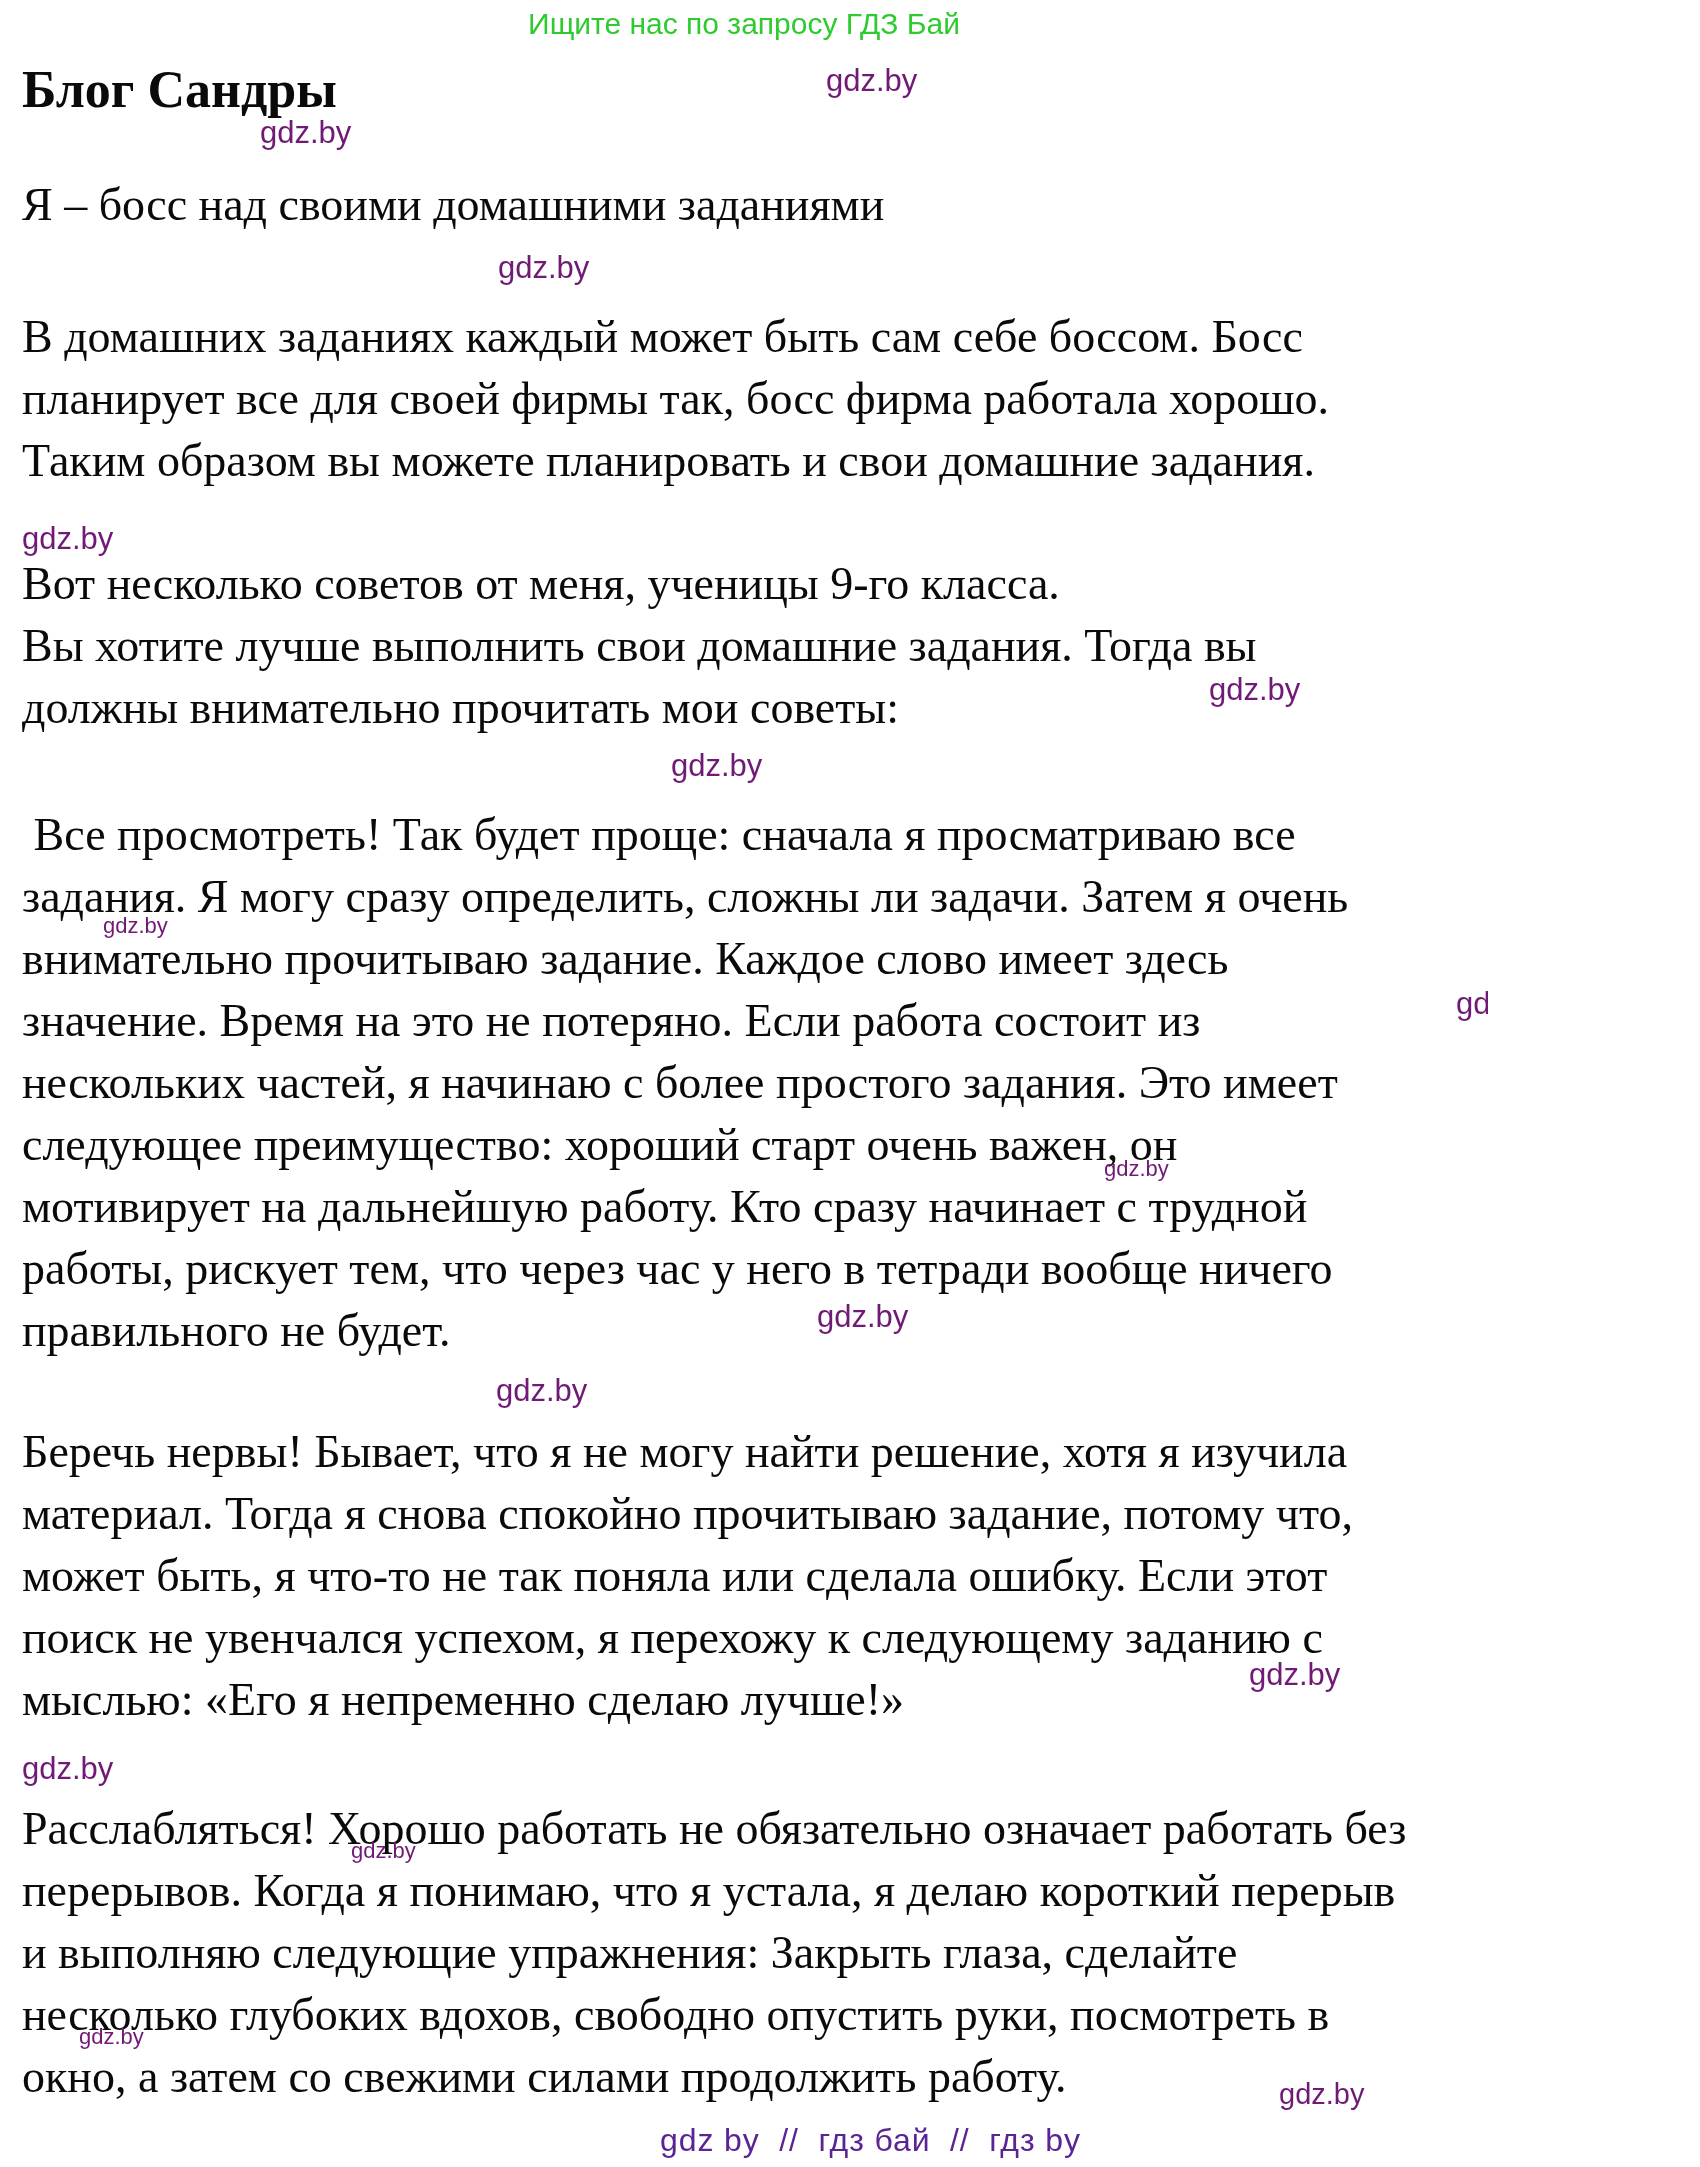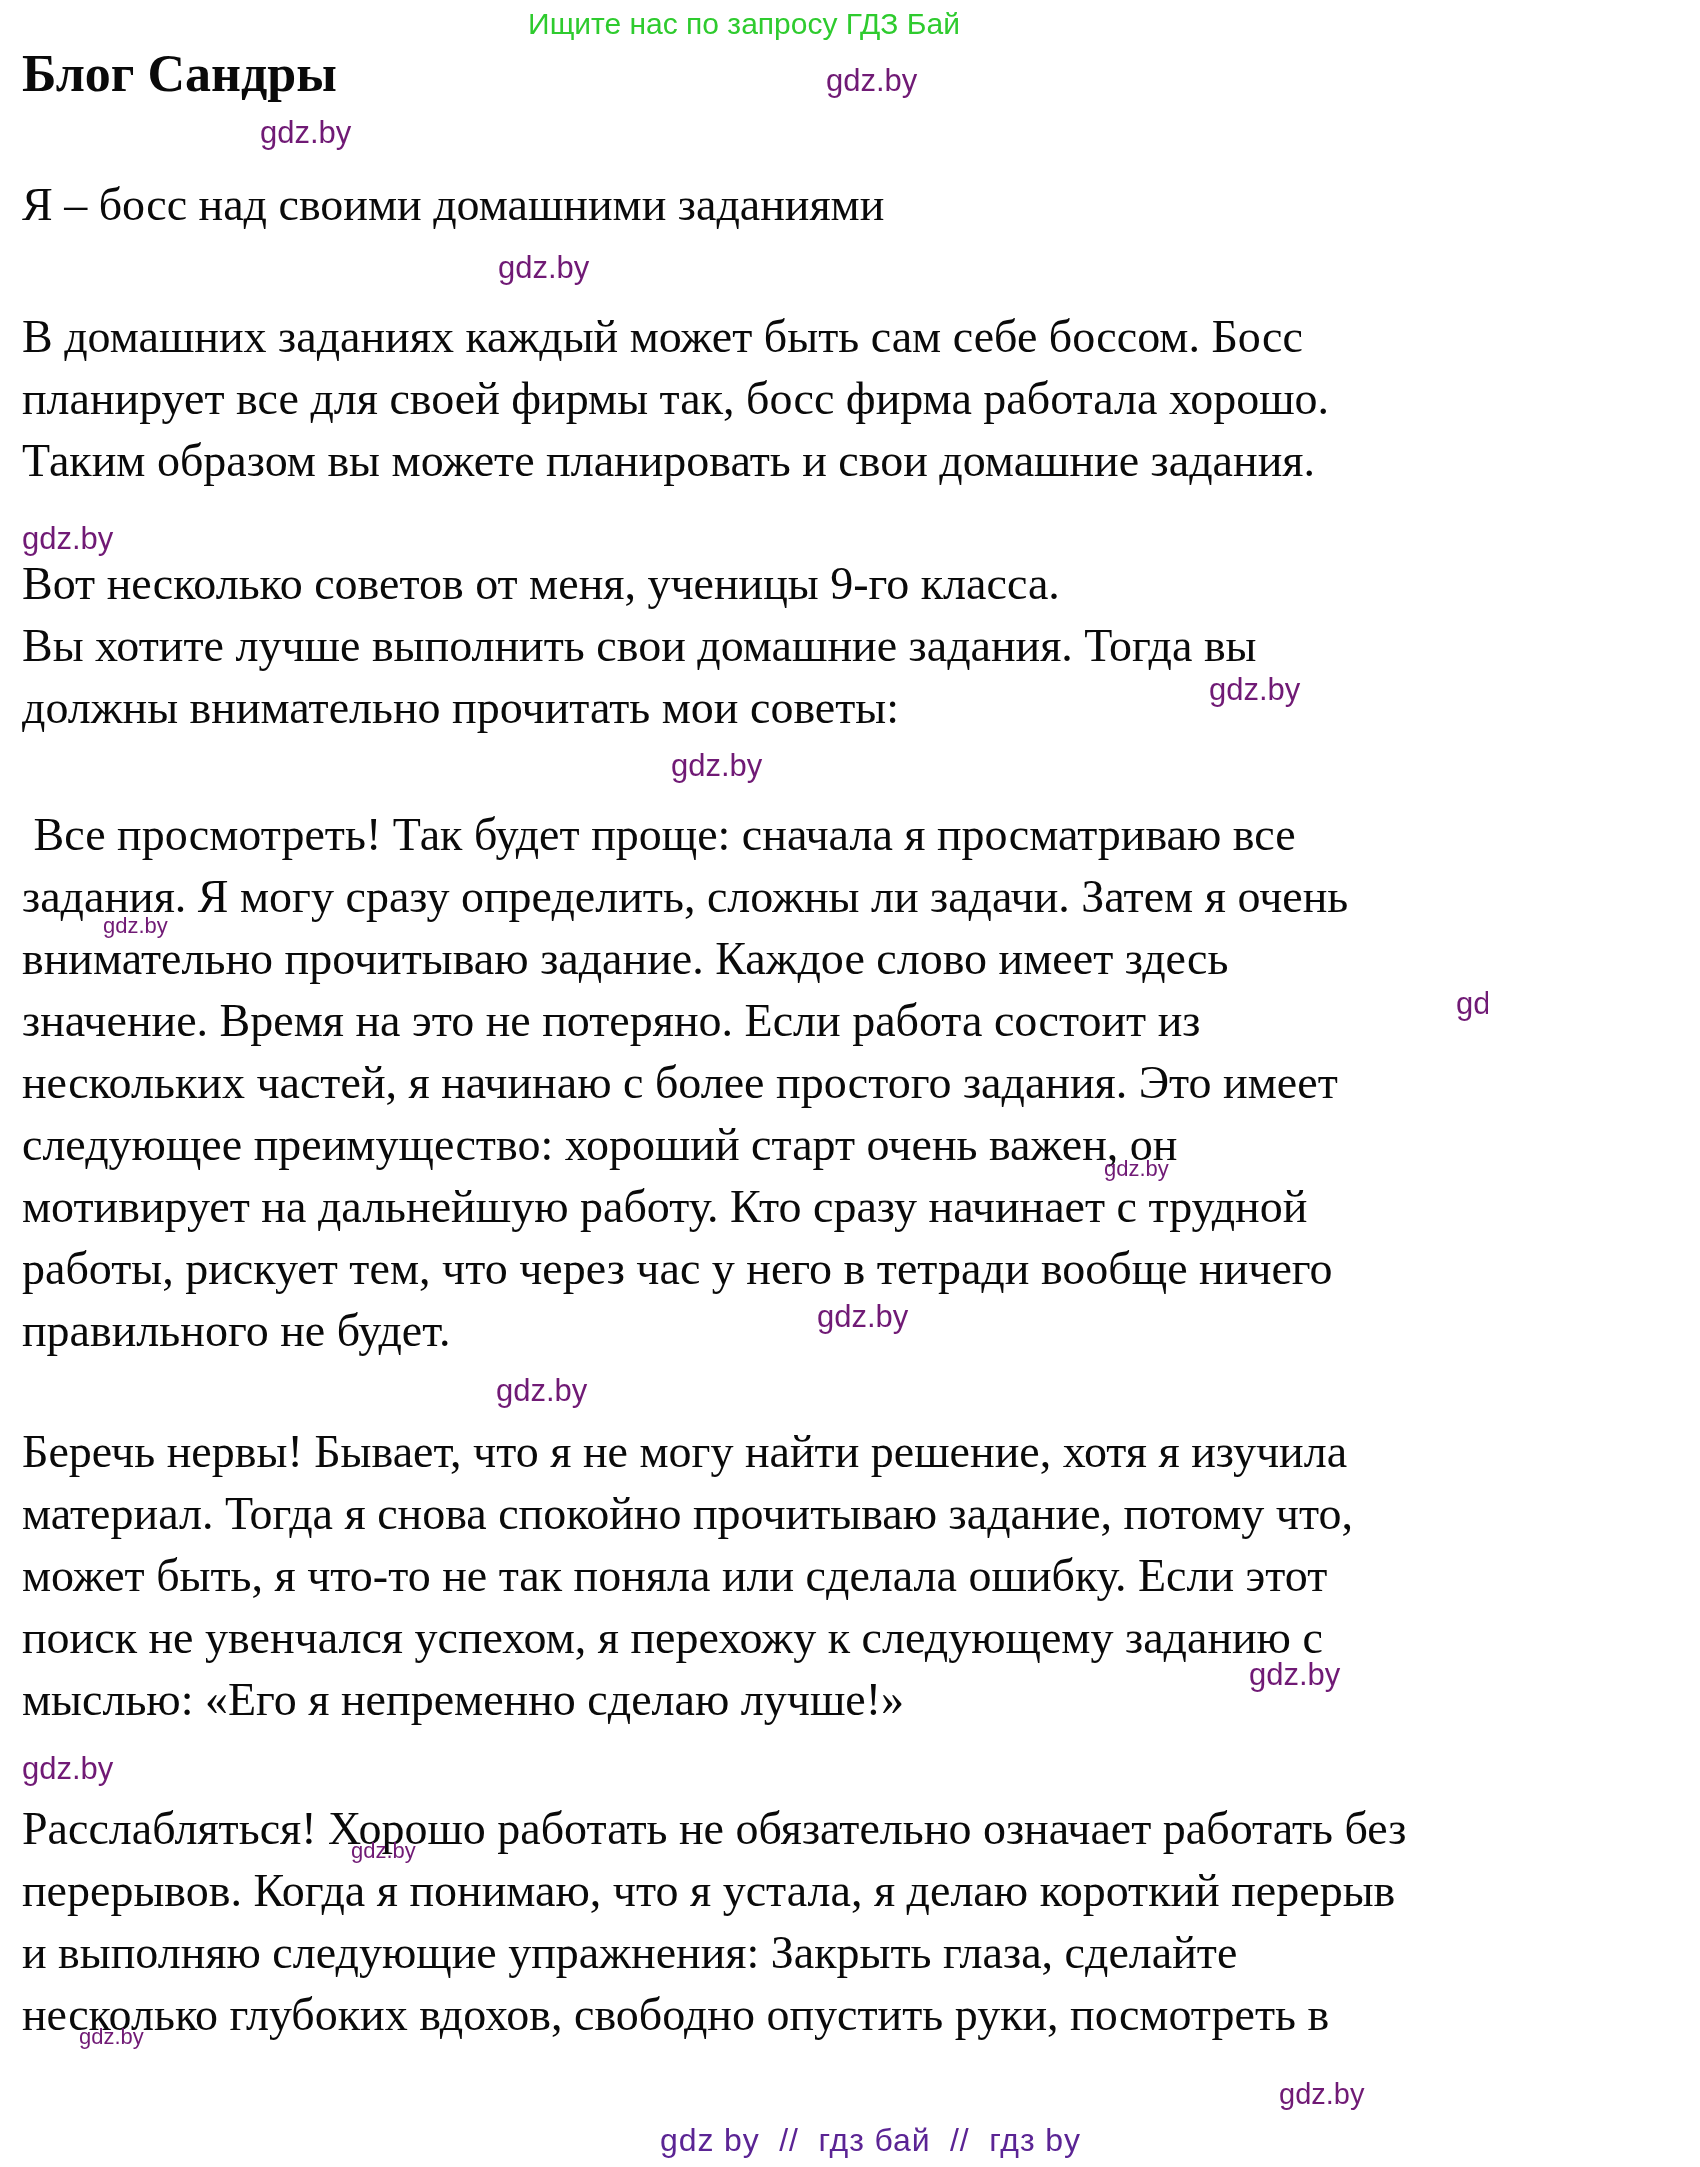--- a/index.html
+++ b/index.html
@@ -15,21 +15,21 @@
   .promo{
     position:absolute;
     top:7.4px;left:0;width:100%;
     text-align:center;
     font-family:"Liberation Sans", sans-serif;
     font-size:30px;
     font-weight:400;
   }
   .title{
     position:absolute;
-    top:44px;left:22px;
+    top:60px;left:22px;
     margin:0;
     font-size:52px;
     font-weight:700;
     font-family:"Liberation Serif", serif;
   }
   .subtitle{
     position:absolute;
     top:178px;left:22px;
     margin:0;
     font-size:46px;
@@ -97,20 +97,21 @@
         <div class="line">материал. Тогда я снова спокойно прочитываю задание, потому что,</div>
         <div class="line">может быть, я что-то не так поняла или сделала ошибку. Если этот</div>
         <div class="line">поиск не увенчался успехом, я перехожу к следующему заданию с</div>
         <div class="line">мыслью: «Его я непременно сделаю лучше!»</div>
       </div>
       <div class="para" style="top: 1798px;">
         <div class="line">Расслабляться! Хорошо работать не обязательно означает работать без</div>
         <div class="line">перерывов. Когда я понимаю, что я устала, я делаю короткий перерыв</div>
         <div class="line">и выполняю следующие упражнения: Закрыть глаза, сделайте</div>
         <div class="line">несколько глубоких вдохов, свободно опустить руки, посмотреть в</div>
+        <div class="line">окно, а затем со свежими силами продолжить работу.</div>
       </div>
     </div>
 
   <div id="watermarks">
       <span class="wm" style="left: 826px; top: 63px; font-size: 31px;">gdz.by</span>
       <span class="wm" style="left: 260px; top: 115px; font-size: 31px;">gdz.by</span>
       <span class="wm" style="left: 1509px; top: 200px; font-size: 31px;">gdz.by</span>
       <span class="wm" style="left: 498px; top: 250px; font-size: 31px;">gdz.by</span>
       <span class="wm" style="left: 22px; top: 521px; font-size: 31px;">gdz.by</span>
       <span class="wm" style="left: 1504px; top: 568px; font-size: 31px;">gdz.by</span>

